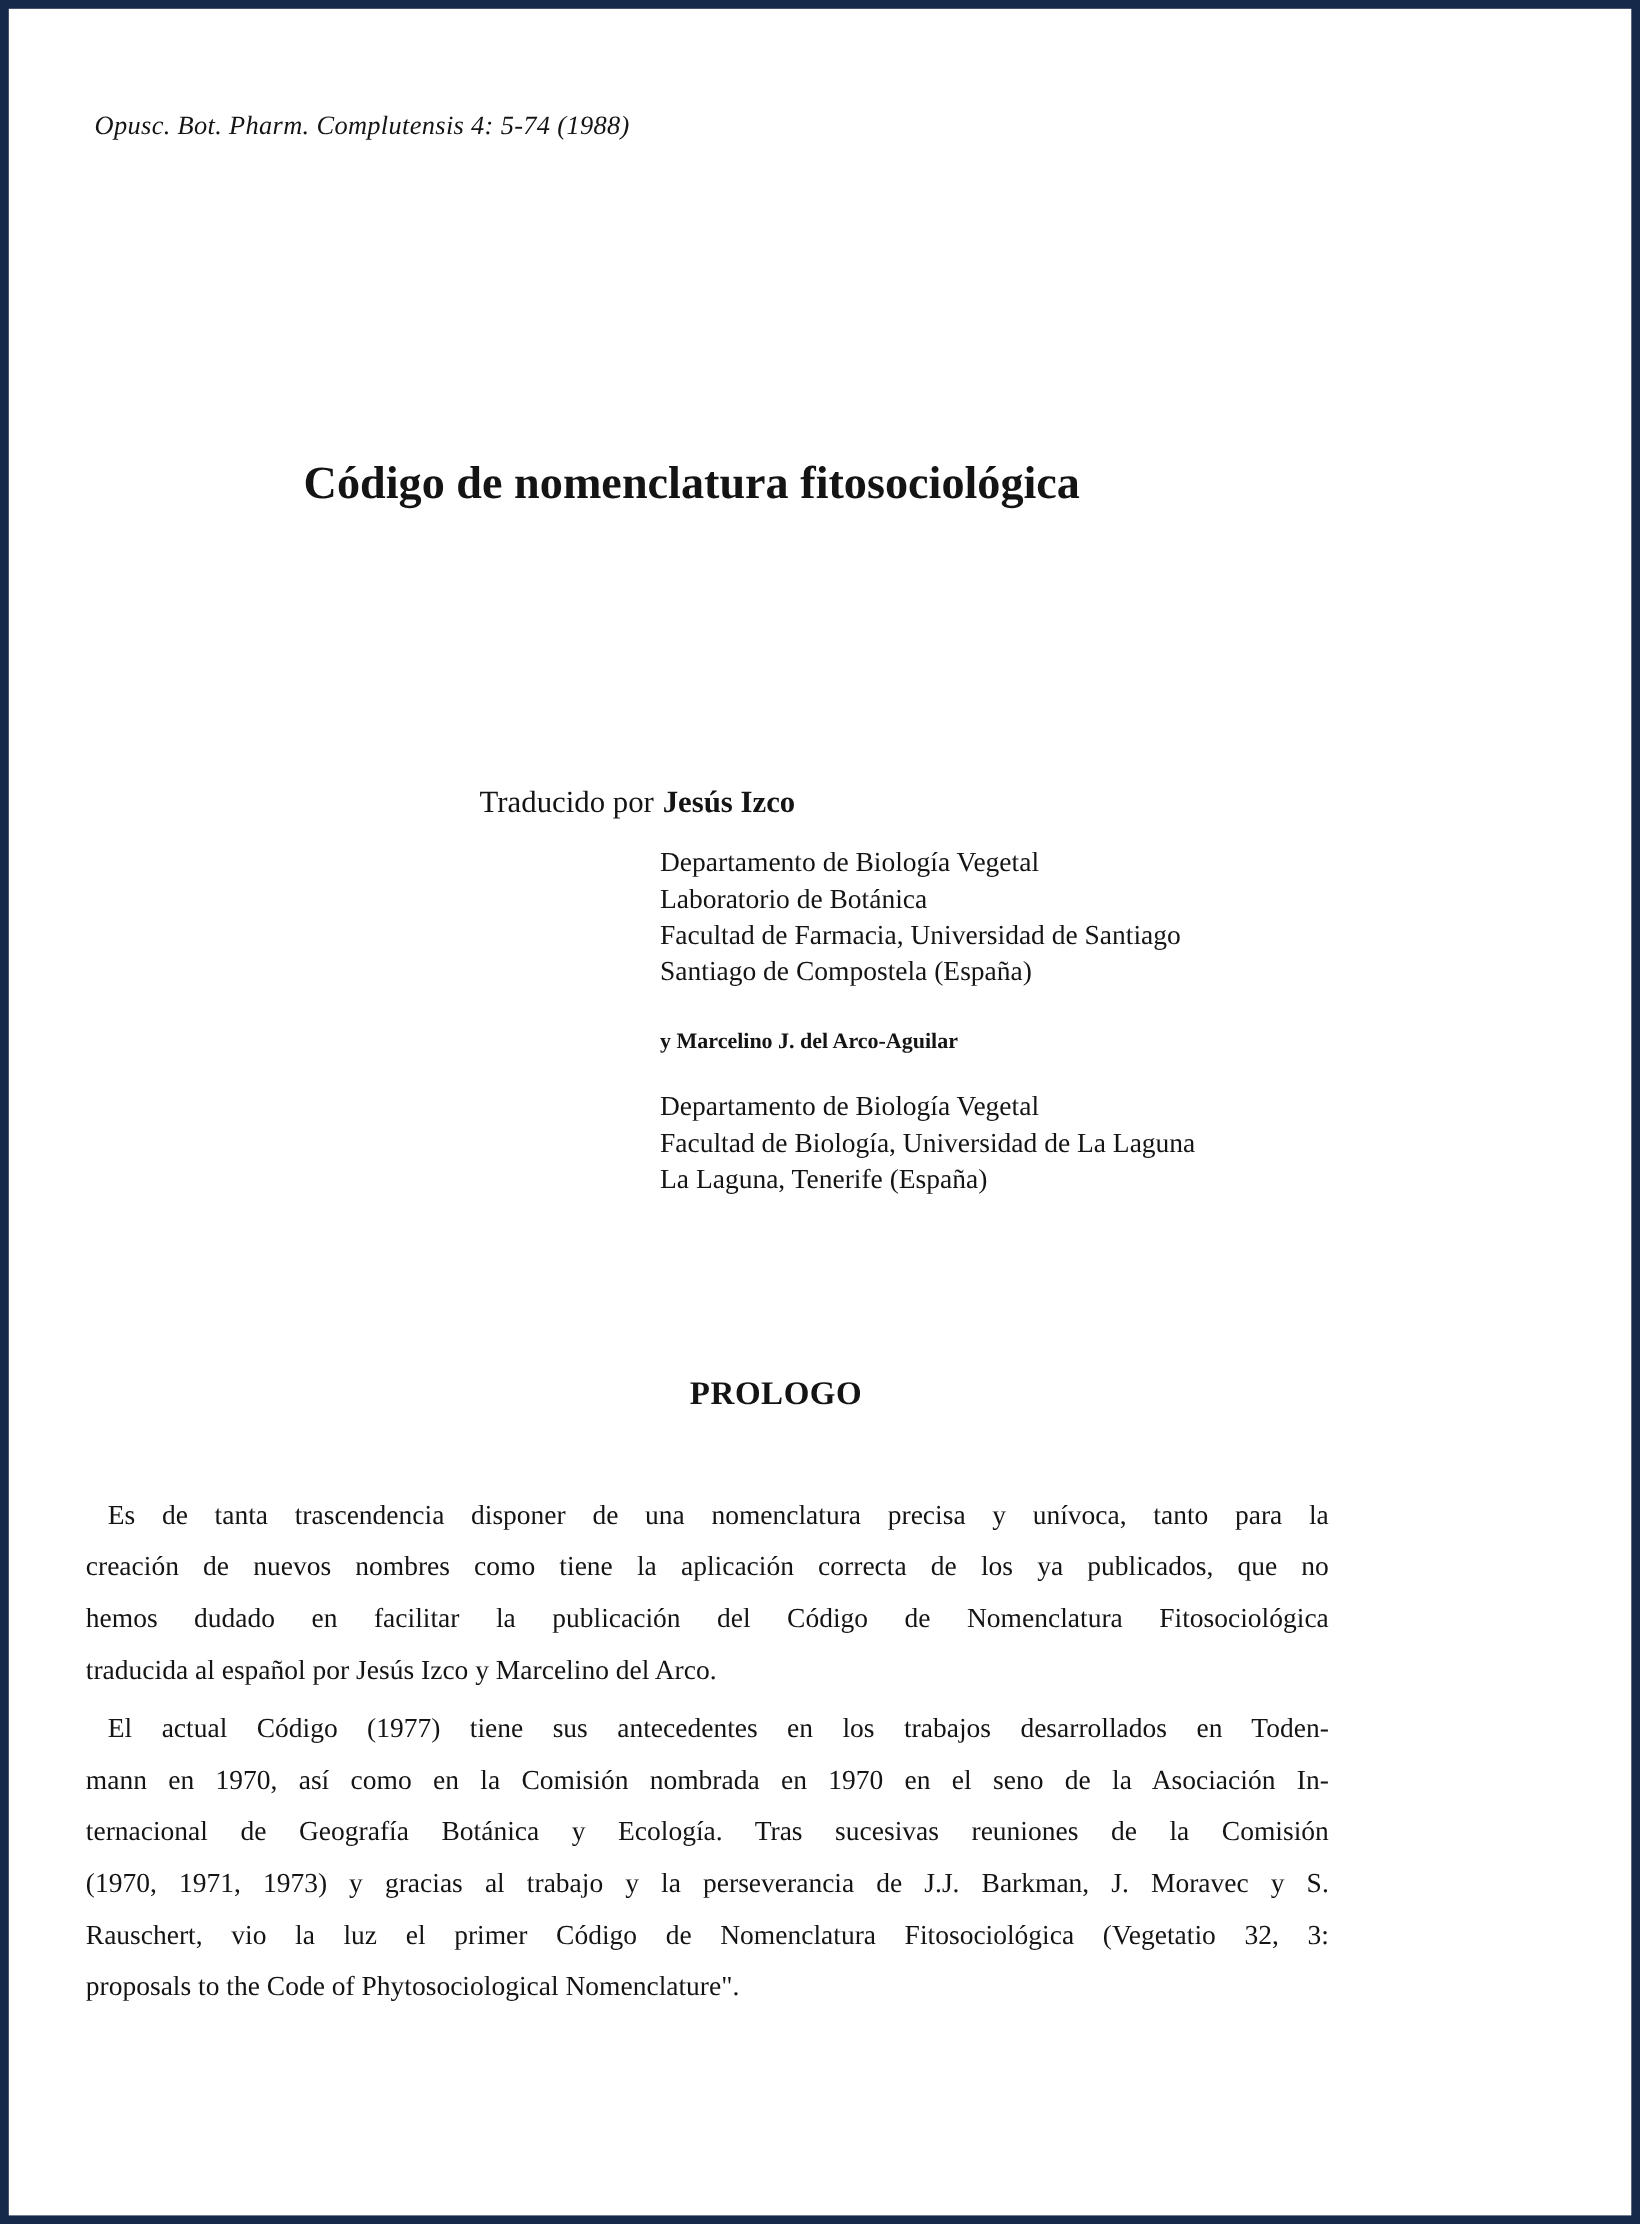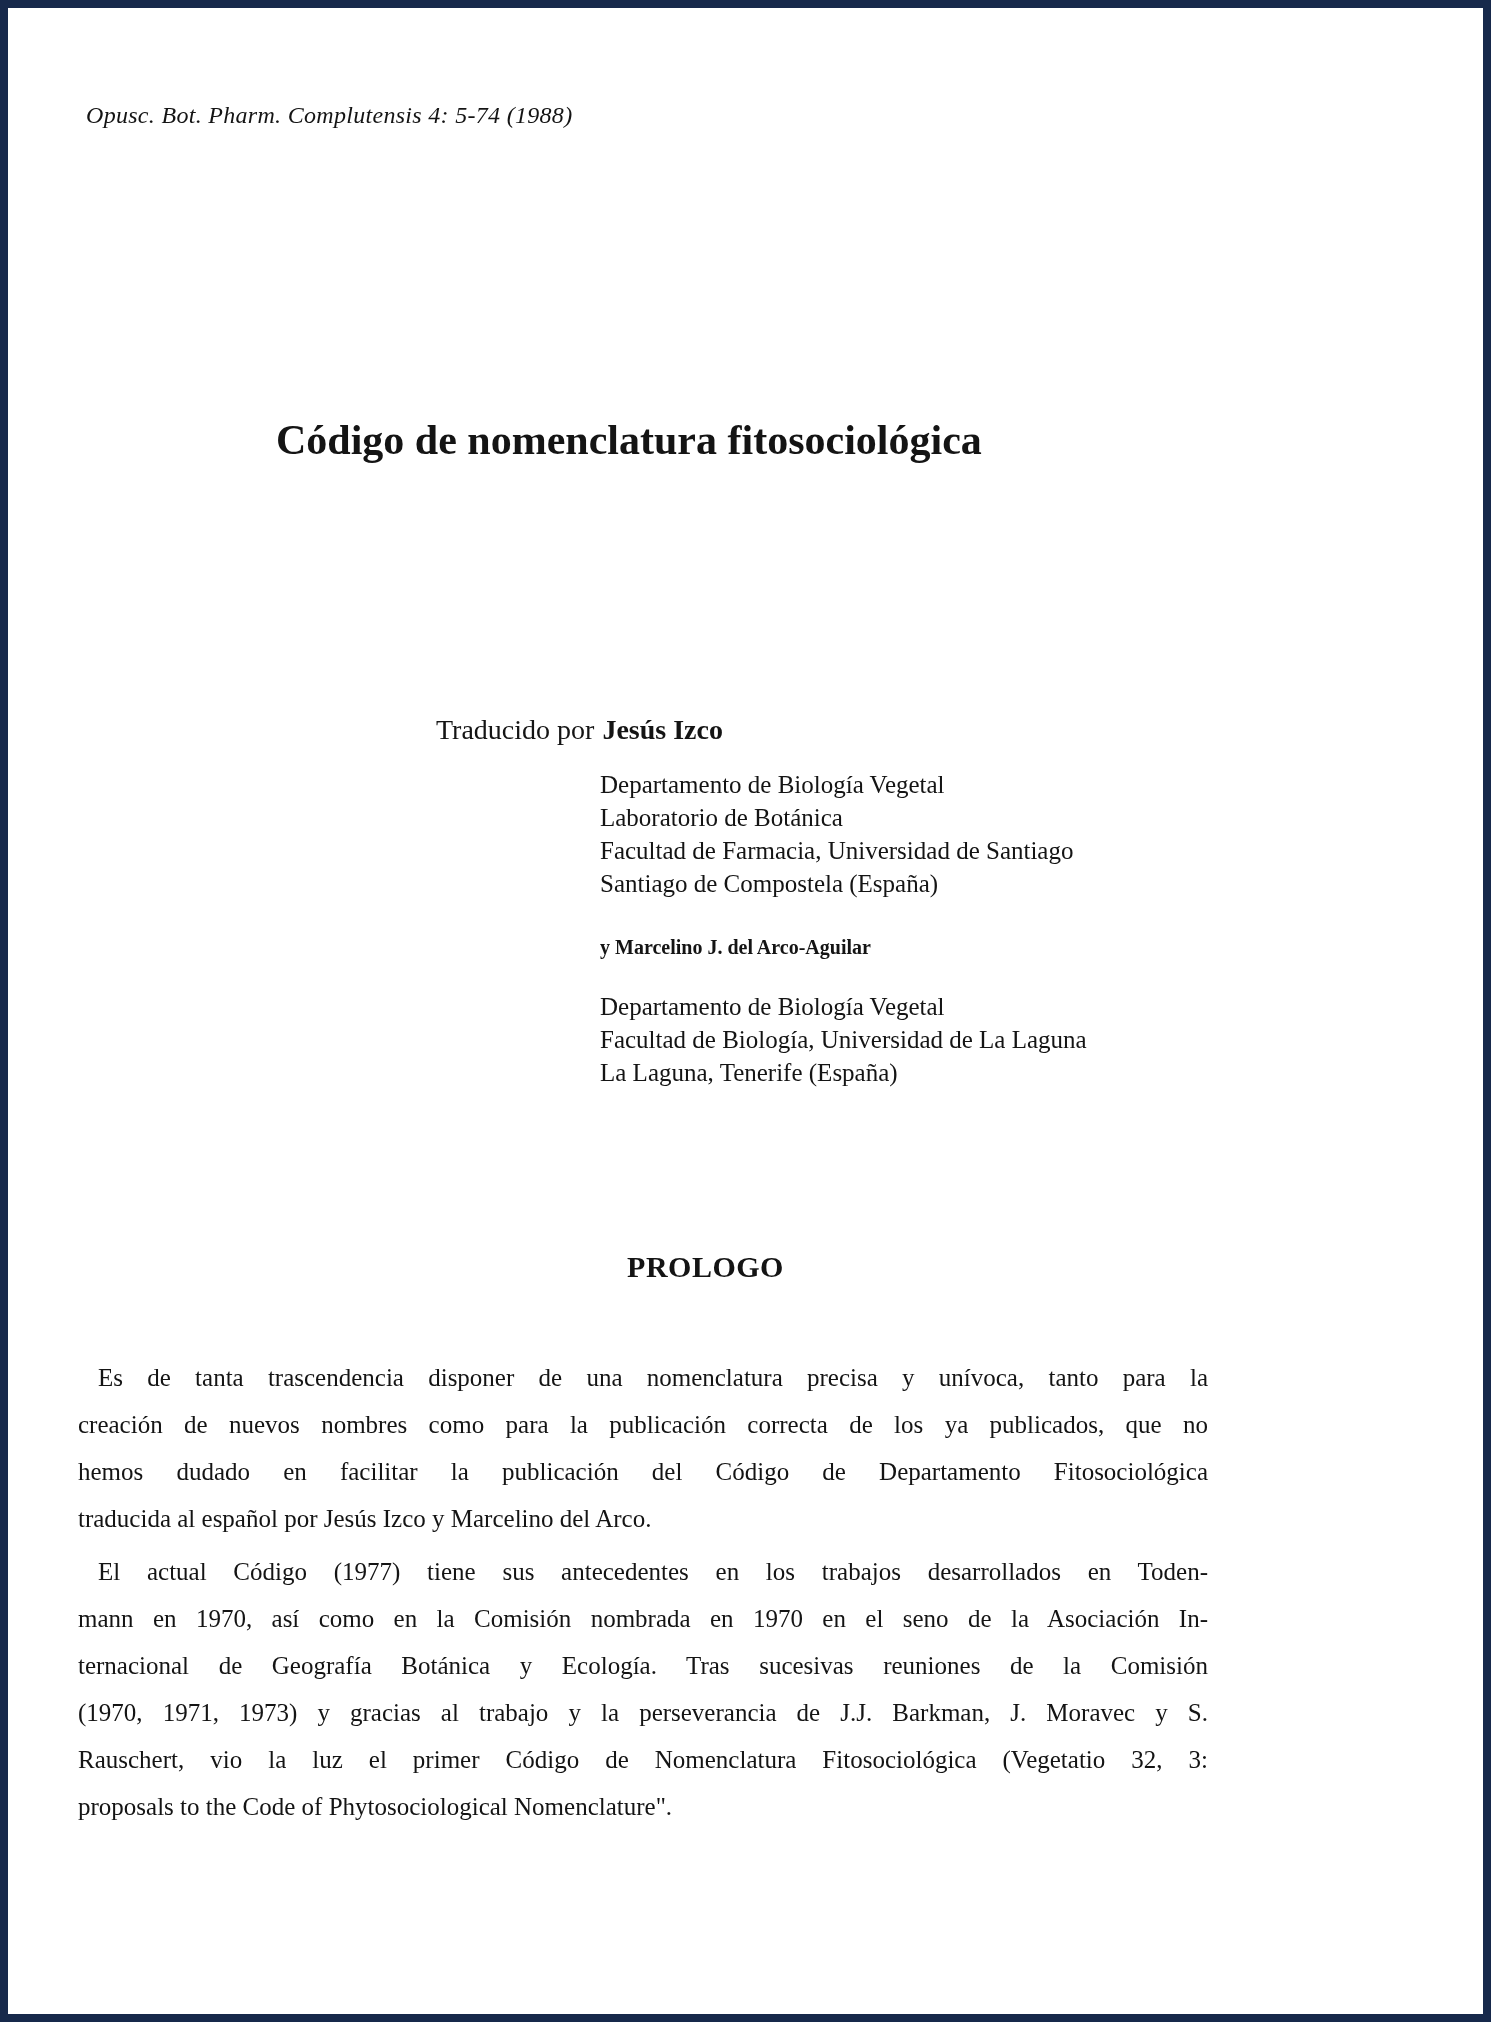--- a/index.html
+++ b/index.html
@@ -122,22 +122,22 @@
   <div class="affil-block affil-block-2">
     <div>Departamento de Biología Vegetal</div>
     <div>Facultad de Biología, Universidad de La Laguna</div>
     <div>La Laguna, Tenerife (España)</div>
   </div>
 
   <div class="prologue-heading">PROLOGO</div>
 
   <div class="body-para para-1">
     <div class="body-line first-line">Es de tanta trascendencia disponer de una nomenclatura precisa y unívoca, tanto para la</div>
-    <div class="body-line">creación de nuevos nombres como para la publicación correcta de los ya publicados, que no</div>
-    <div class="body-line">hemos dudado en facilitar la publicación del Código de Departamento Fitosociológica</div>
+    <div class="body-line">creación de nuevos nombres como tiene la aplicación correcta de los ya publicados, que no</div>
+    <div class="body-line">hemos dudado en facilitar la publicación del Código de Nomenclatura Fitosociológica</div>
     <div class="body-line last-line">traducida al español por Jesús Izco y Marcelino del Arco.</div>
   </div>
 
   <div class="body-para para-2">
     <div class="body-line first-line">El actual Código (1977) tiene sus antecedentes en los trabajos desarrollados en Toden-</div>
     <div class="body-line">mann en 1970, así como en la Comisión nombrada en 1970 en el seno de la Asociación In-</div>
     <div class="body-line">ternacional de Geografía Botánica y Ecología. Tras sucesivas reuniones de la Comisión</div>
     <div class="body-line">(1970, 1971, 1973) y gracias al trabajo y la perseverancia de J.J. Barkman, J. Moravec y S.</div>
     <div class="body-line">Rauschert, vio la luz el primer Código de Nomenclatura Fitosociológica (Vegetatio 32, 3:</div>
     <div class="body-line last-line">proposals to the Code of Phytosociological Nomenclature".</div>

